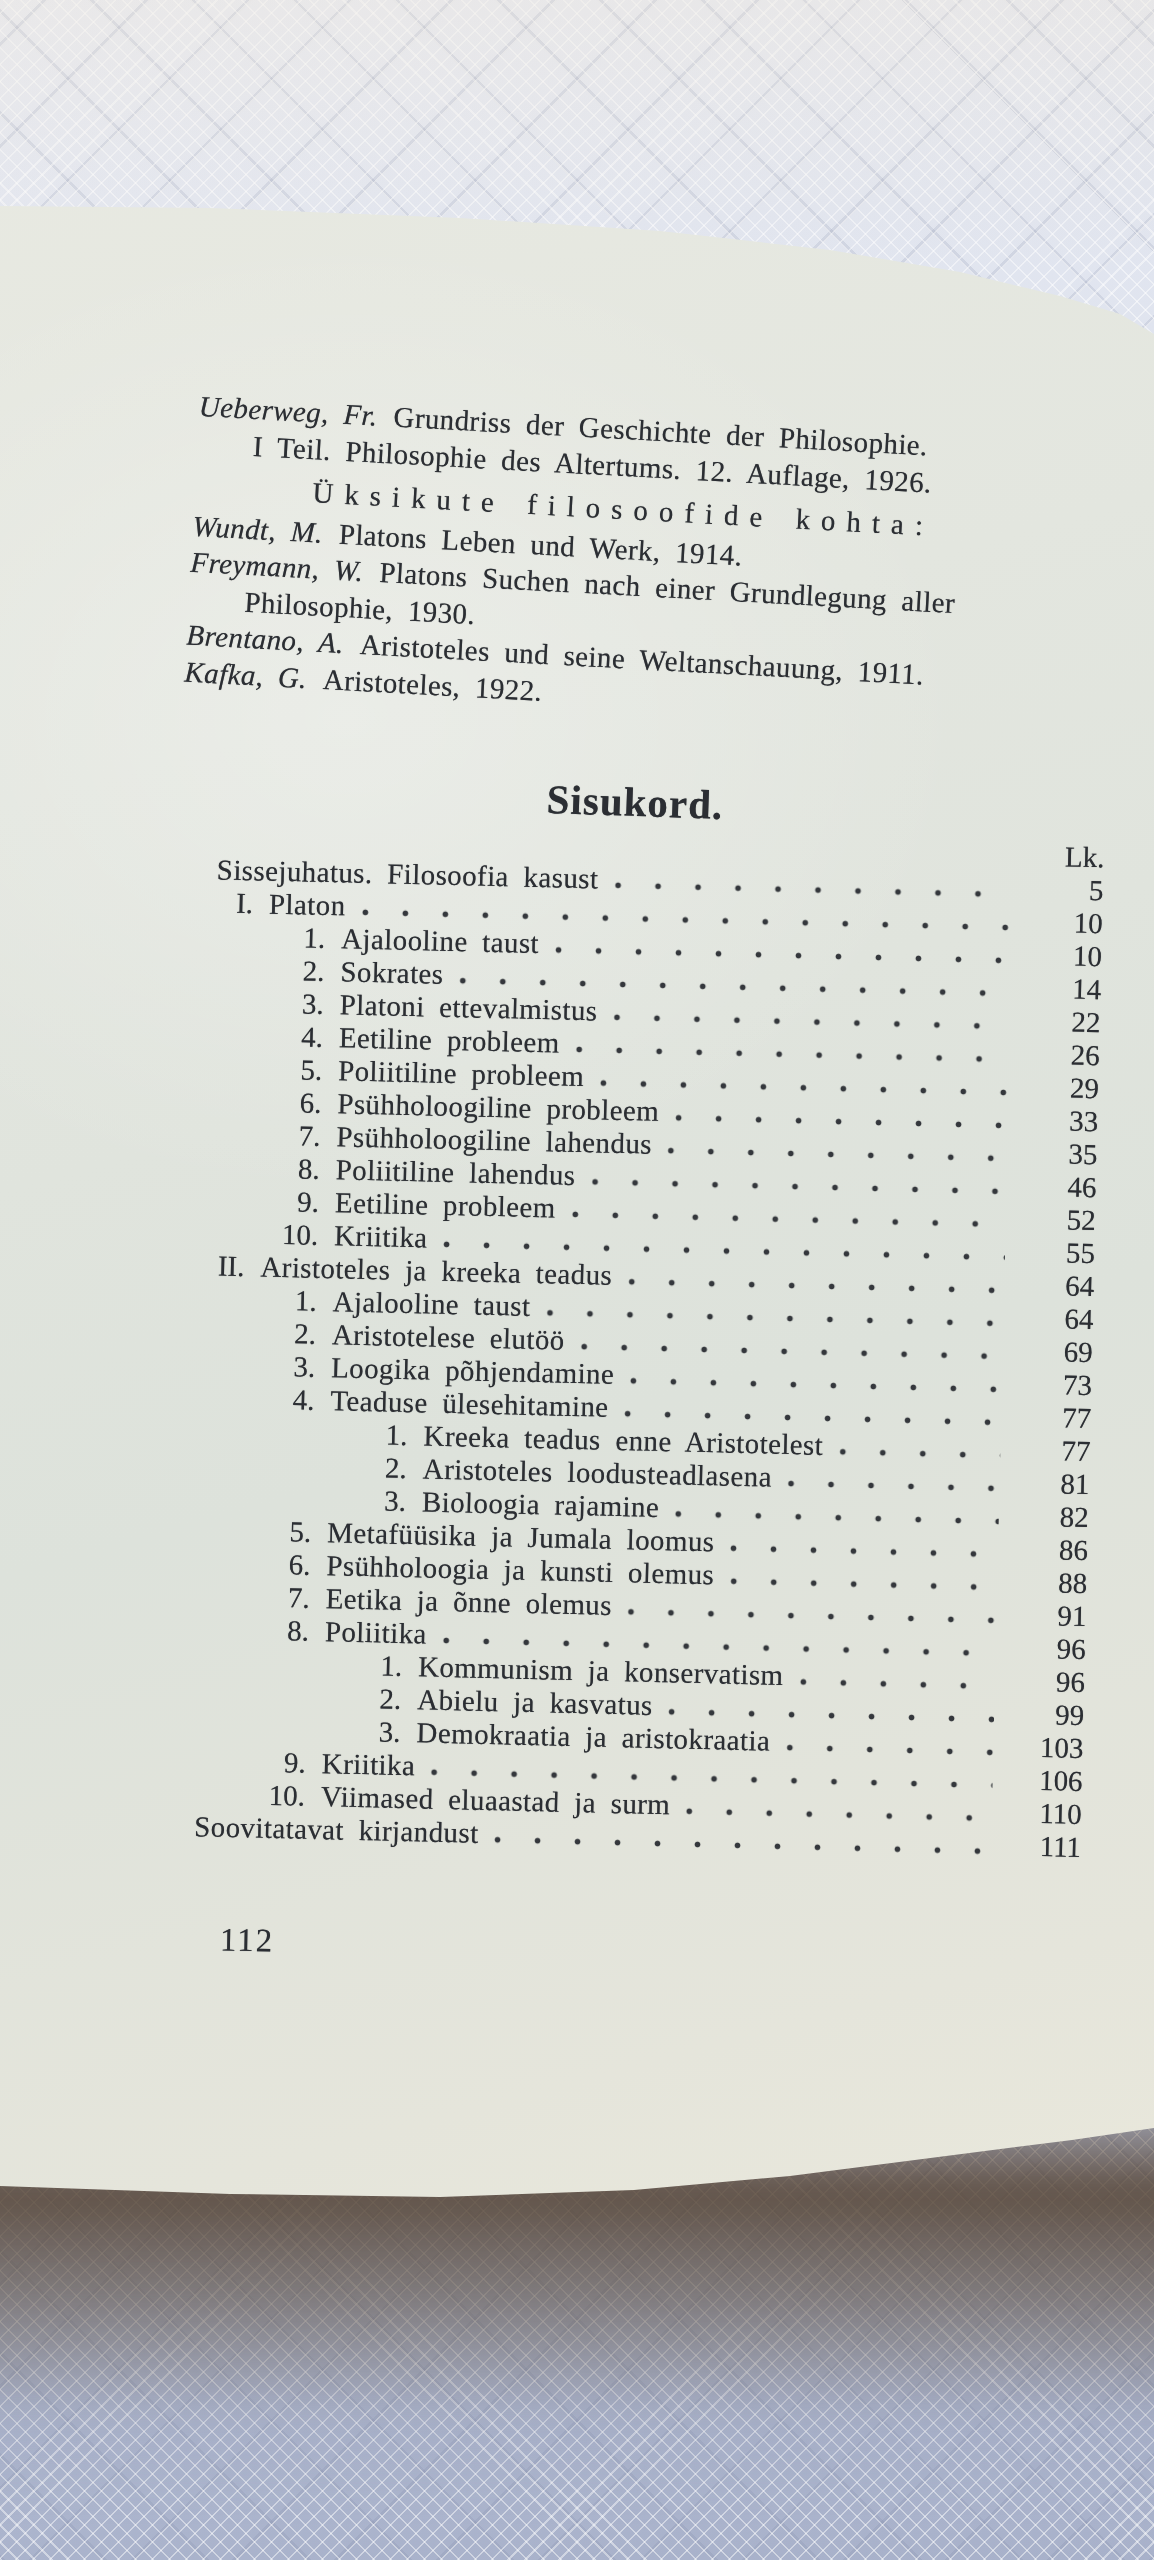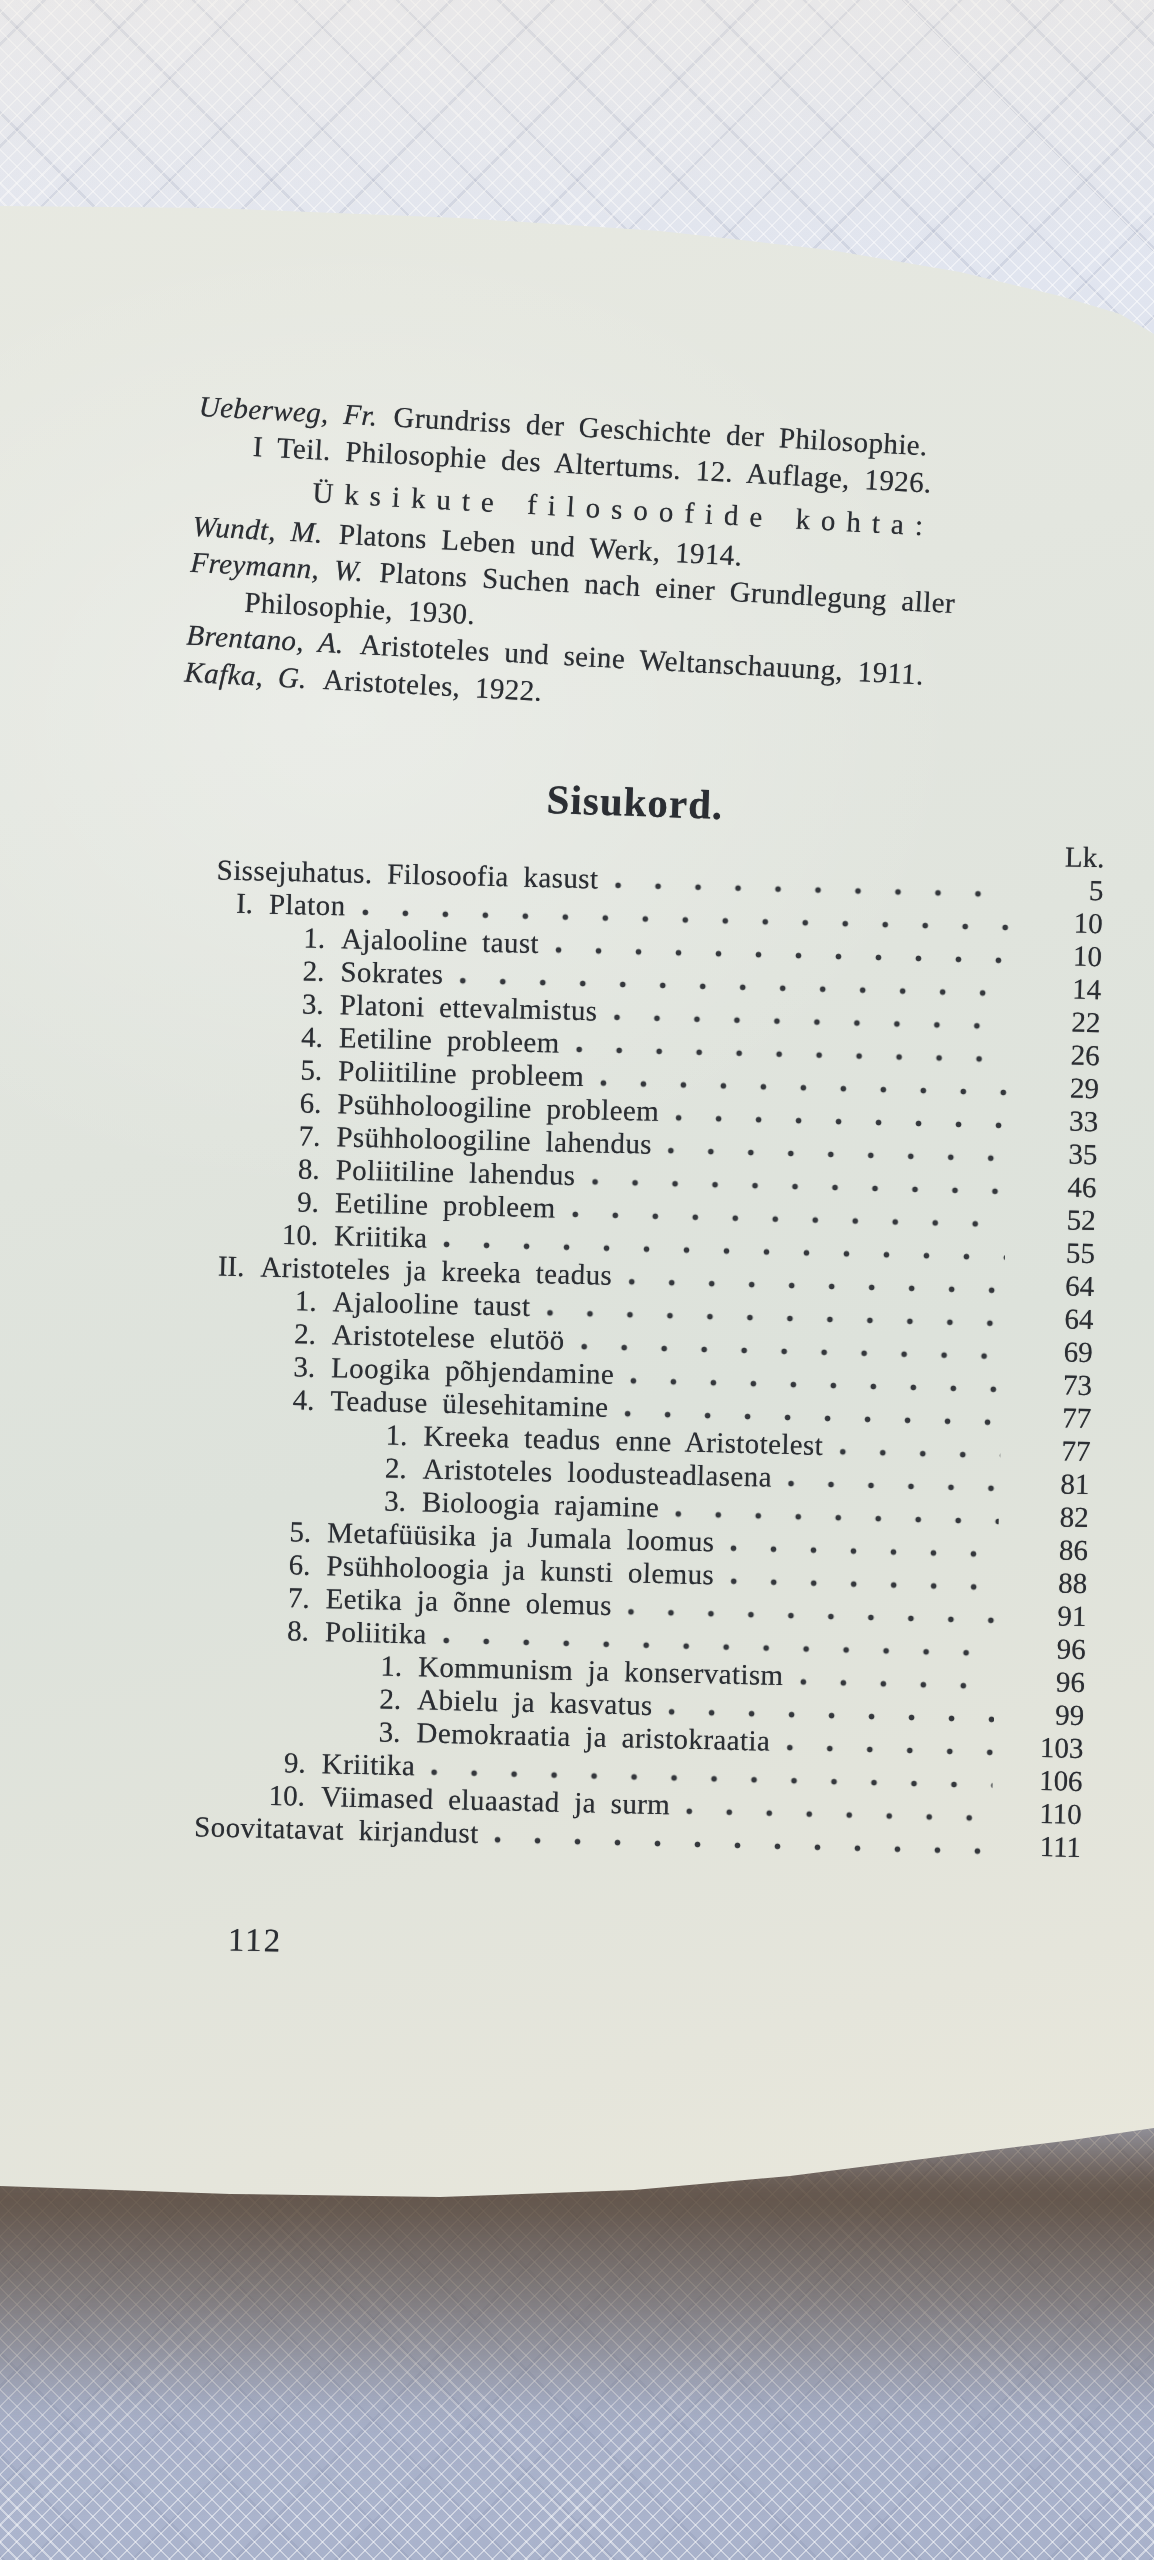--- a/index.html
+++ b/index.html
@@ -92,21 +92,21 @@
     flex:1; align-self:center; position:relative; top:6px; height:7px;
     margin:0 10px 0 16px;
     background-image:radial-gradient(circle at 3.5px 3.5px, #34373c 2.4px, rgba(0,0,0,0) 3.3px);
     background-size:40px 7px; background-repeat:repeat-x;
   }
   .toc-row .page-col { flex:none; width:80px; text-align:right; }
   .toc-row.header .dots { visibility:hidden; }
 
   
   .pagenum {
-    position:absolute; left:228px; top:1922px;
+    position:absolute; left:220px; top:1922px;
     font-size:33px; letter-spacing:2px; transform:rotate(1deg);
   }
 </style>
 </head>
 <body>
 
 <div class="scene">
 
   <div class="fabric"></div>
   <div class="fabric-tint-top"></div>

